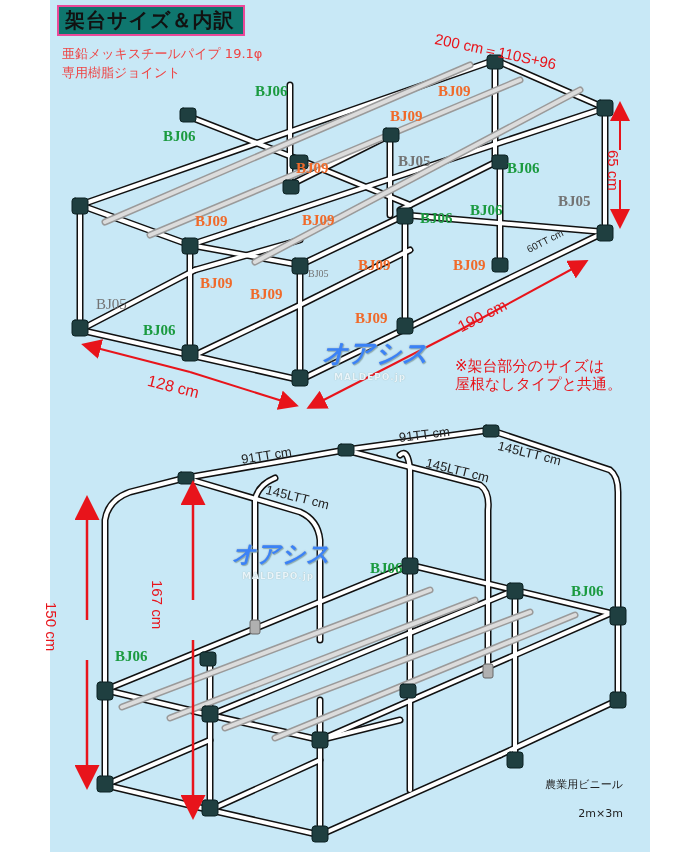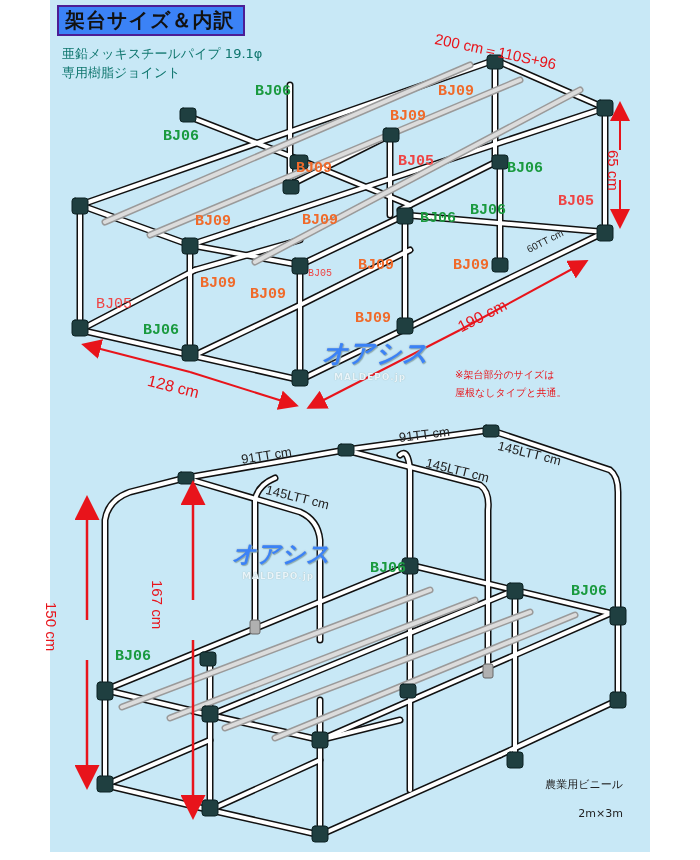--- a/index.html
+++ b/index.html
@@ -1,26 +1,26 @@
 <!DOCTYPE html>
 <html><head>
   <meta charset="utf-8">
   <style>
     html, body { margin: 0; padding: 0; background: #ffffff; }
     body { width: 700px; height: 860px; position: relative; overflow: hidden; font-family: "DejaVu Sans", sans-serif; }
     .panel { position: absolute; left: 50px; top: 0; width: 600px; height: 852px; background: #c8e8f6; }
-    .title-box { position: absolute; left: 57px; top: 5px; width: 188px; height: 31px; background: #3b82f6; border: 2px solid #4c1d95; box-sizing: border-box; font-weight: bold; font-size: 20px; color: #111; line-height: 27px; padding-left: 6px; letter-spacing: 1px; }
-    .spec { position: absolute; left: 62px; font-size: 13px; color: #0f766e; white-space: nowrap; }
-    .lbl { position: absolute; font-weight: bold; font-size: 15px; white-space: nowrap; font-family: Liberation Mono, monospace; }
+    .title-box { position: absolute; left: 57px; top: 5px; width: 188px; height: 31px; background: #0f766e; border: 2px solid #ec4899; box-sizing: border-box; font-weight: bold; font-size: 20px; color: #111; line-height: 27px; padding-left: 6px; letter-spacing: 1px; }
+    .spec { position: absolute; left: 62px; font-size: 13px; color: #ef4444; white-space: nowrap; }
+    .lbl { position: absolute; font-weight: bold; font-size: 15px; white-space: nowrap; font-family: Liberation Serif, serif; }
     .g { color: #1a9a3f; }
     .o { color: #f06a2a; }
-    .k { color: #ef4444; }
+    .k { color: #737373; }
     .dim { position: absolute; color: #e8141b; font-size: 15px; white-space: nowrap; font-family: "Liberation Sans", sans-serif; }
     .dimk { position: absolute; color: #222; font-size: 13px; white-space: nowrap; font-family: "Liberation Sans", sans-serif; }
-    .note { position: absolute; color: #e8141b; font-size: 10px; white-space: nowrap; line-height: 17px; margin-top: 8px; }
+    .note { position: absolute; color: #e8141b; font-size: 15px; white-space: nowrap; line-height: 17px; }
     .wm { position: absolute; color: #3b82f6; font-weight: bold; font-style: italic; text-shadow: 0 0 2px #9ab, 1px 1px 1px #8aa; white-space: nowrap; font-family: "Liberation Sans", sans-serif; }
     .wm-sub { position: absolute; color: #e9f4f9; font-size: 9px; font-weight: bold; letter-spacing: 1px; text-shadow: 0 0 1px #8aa; white-space: nowrap; }
     .vinyl { position: absolute; color: #222; font-size: 11px; white-space: nowrap; text-align: right; line-height: 17px; }
     svg.draw { position: absolute; left: 0; top: 0; }
   </style>
 </head>
 <body>
 
 <div class="panel"></div>
 

